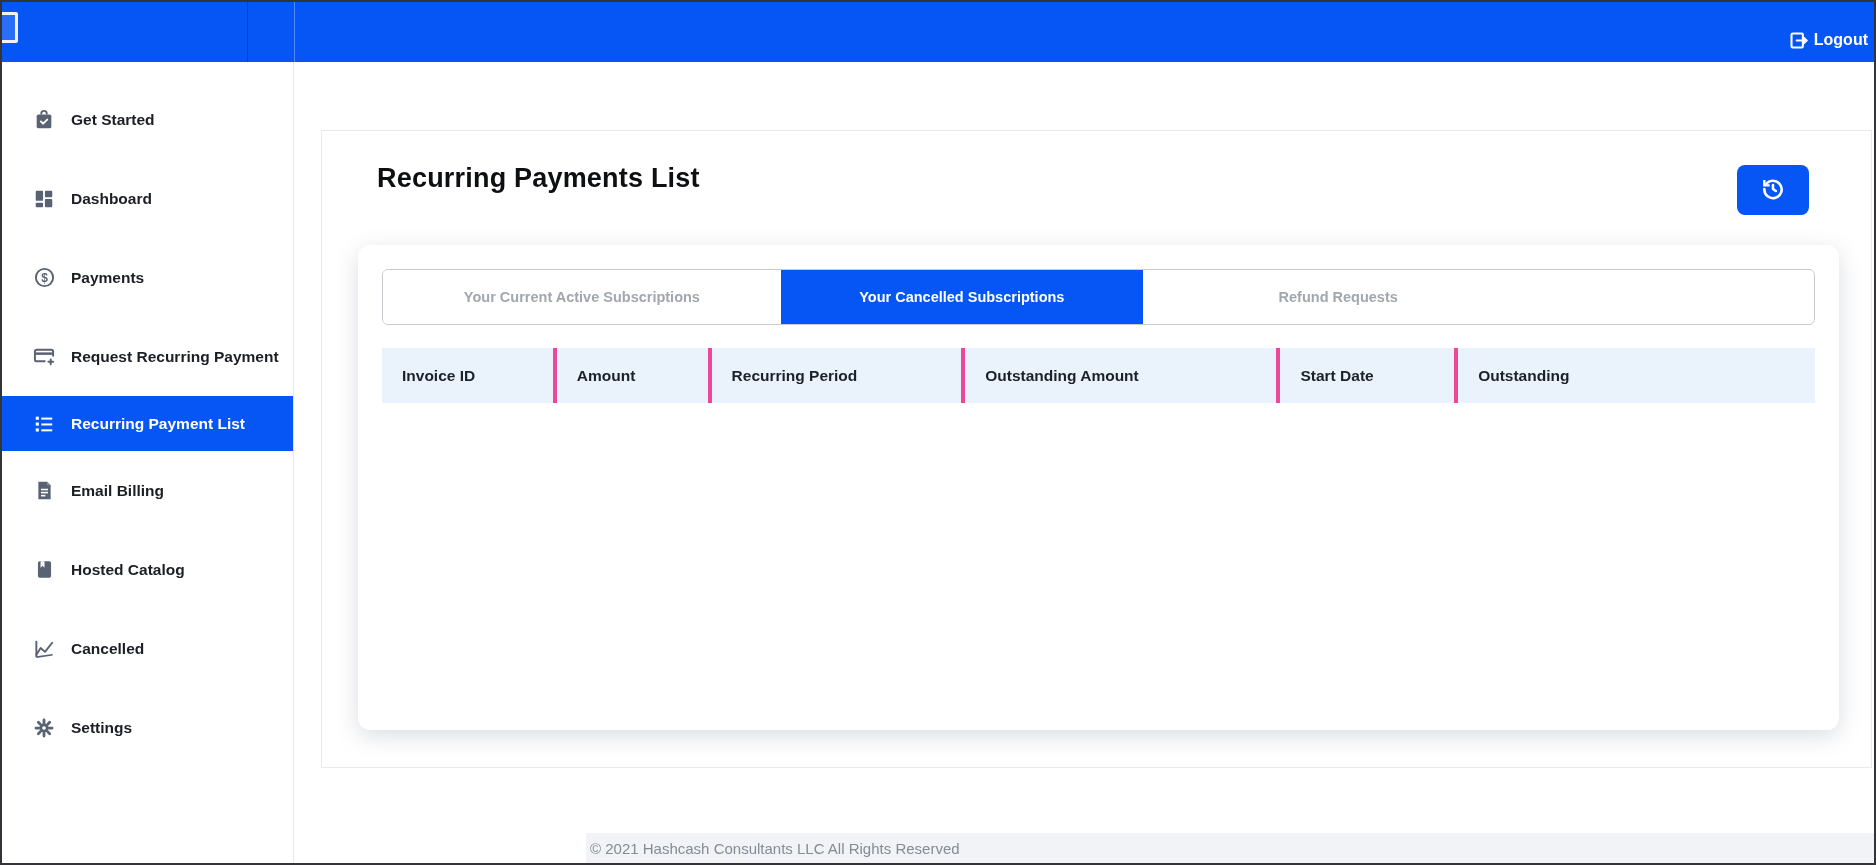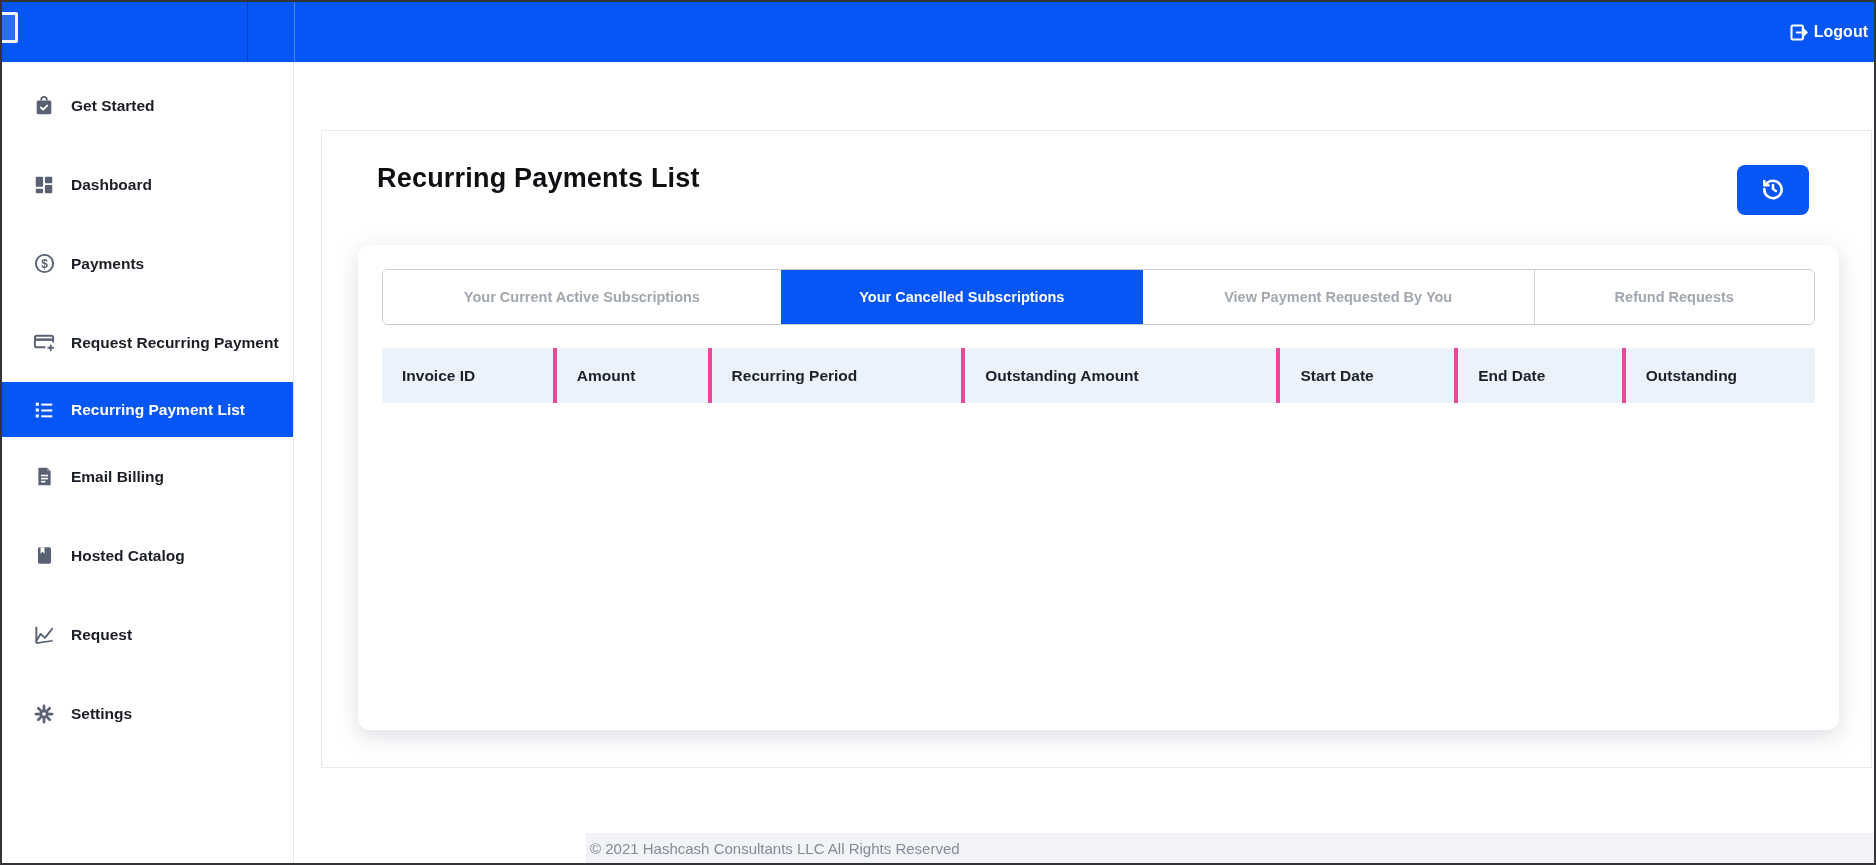--- a/index.html
+++ b/index.html
@@ -18,30 +18,30 @@
     position: relative;
     width: 100%;
   }
   .topbar-logo-sep   { position:absolute; left:245px; top:0; bottom:0; width:1px; background:rgba(0,0,0,.22); }
   .topbar-side-sep   { position:absolute; left:292px; top:0; bottom:0; width:1px; background:rgba(255,255,255,.30); }
   .topbar-artifact {
     position:absolute; left:-12px; top:10px; width:28px; height:31px;
     border:3px solid #f2f2f2; background:rgba(255,255,255,.15); border-radius:2px;
   }
   .logout {
-    position:absolute; right:6px; top:0; height:60px;
+    position:absolute; right:6px; top:8px; height:60px;
     display:flex; align-items:center; gap:5px;
     color:#ffffff; font-weight:700; font-size:16px; cursor:pointer;
   }
   .logout svg { display:block; }
   
   .layout { display:flex; height:801px; }
   .sidebar {
     width:292px; min-width:292px; background:#ffffff;
-    border-right:1px solid #e5e7ee; padding-top:4px;
+    border-right:1px solid #e5e7ee; padding-top:18px;
   }
   .side-item {
     height:79px; display:flex; align-items:center; gap:15px;
     padding:0 14px 0 30px; color:#1b1e25; font-weight:700; font-size:15.5px;
     line-height:1.15; cursor:pointer;
   }
   .side-item .ic { width:24px; min-width:24px; height:24px; color:#596273; display:flex; align-items:center; justify-content:center; }
   .side-item.active {
     height:55px; margin:0 0; background:#0556f5; color:#ffffff;
   }
@@ -211,21 +211,21 @@
     </div>
 
     <div class="side-item">
       <span class="ic">
         <svg width="23" height="23" viewBox="0 0 24 24" fill="none" stroke="currentColor" stroke-width="2">
           <path d="M3.5 4v17"></path>
           <path d="M3.5 18.5l4.5-7 4.5 4 7.5-9.5" stroke-linejoin="round" stroke-linecap="round"></path>
           <path d="M3.5 21l17-2.5" stroke-width="1.6"></path>
         </svg>
       </span>
-      <span>Request</span>
+      <span>Cancelled</span>
     </div>
 
     <div class="side-item">
       <span class="ic">
         <svg width="22" height="22" viewBox="0 0 24 24" fill="currentColor">
           <g stroke="currentColor" stroke-width="3" stroke-linecap="round">
             <path d="M12 3.2v3"></path>
               <path d="M12 17.8v3"></path>
             <path d="M3.2 12h3"></path>
               <path d="M17.8 12h3"></path>
@@ -259,35 +259,31 @@
 
       <div class="inner-card">
         <div class="tabs">
           <div class="tab">
             <span>Your Current Active Subscriptions</span>
           </div>
           <div class="tab active">
             <span>Your Cancelled Subscriptions</span>
           </div>
           <div class="tab">
-            <span>View Payment Requested By You</span>
-          </div>
-          <div class="tab">
             <span>Refund Requests</span>
           </div>
         </div>
 
         <div class="grid-table">
           <div class="grid-head">
             <div class="cell">Invoice ID</div>
             <div class="cell">Amount</div>
             <div class="cell">Recurring Period</div>
             <div class="cell">Outstanding Amount</div>
             <div class="cell">Start Date</div>
-            <div class="cell">End Date</div>
             <div class="cell">Outstanding</div>
           </div>
           <div class="grid-body"></div>
         </div>
       </div>
     </div>
 
     <div class="footer">
       <span>© 2021 Hashcash Consultants LLC All Rights Reserved</span>
     </div>

